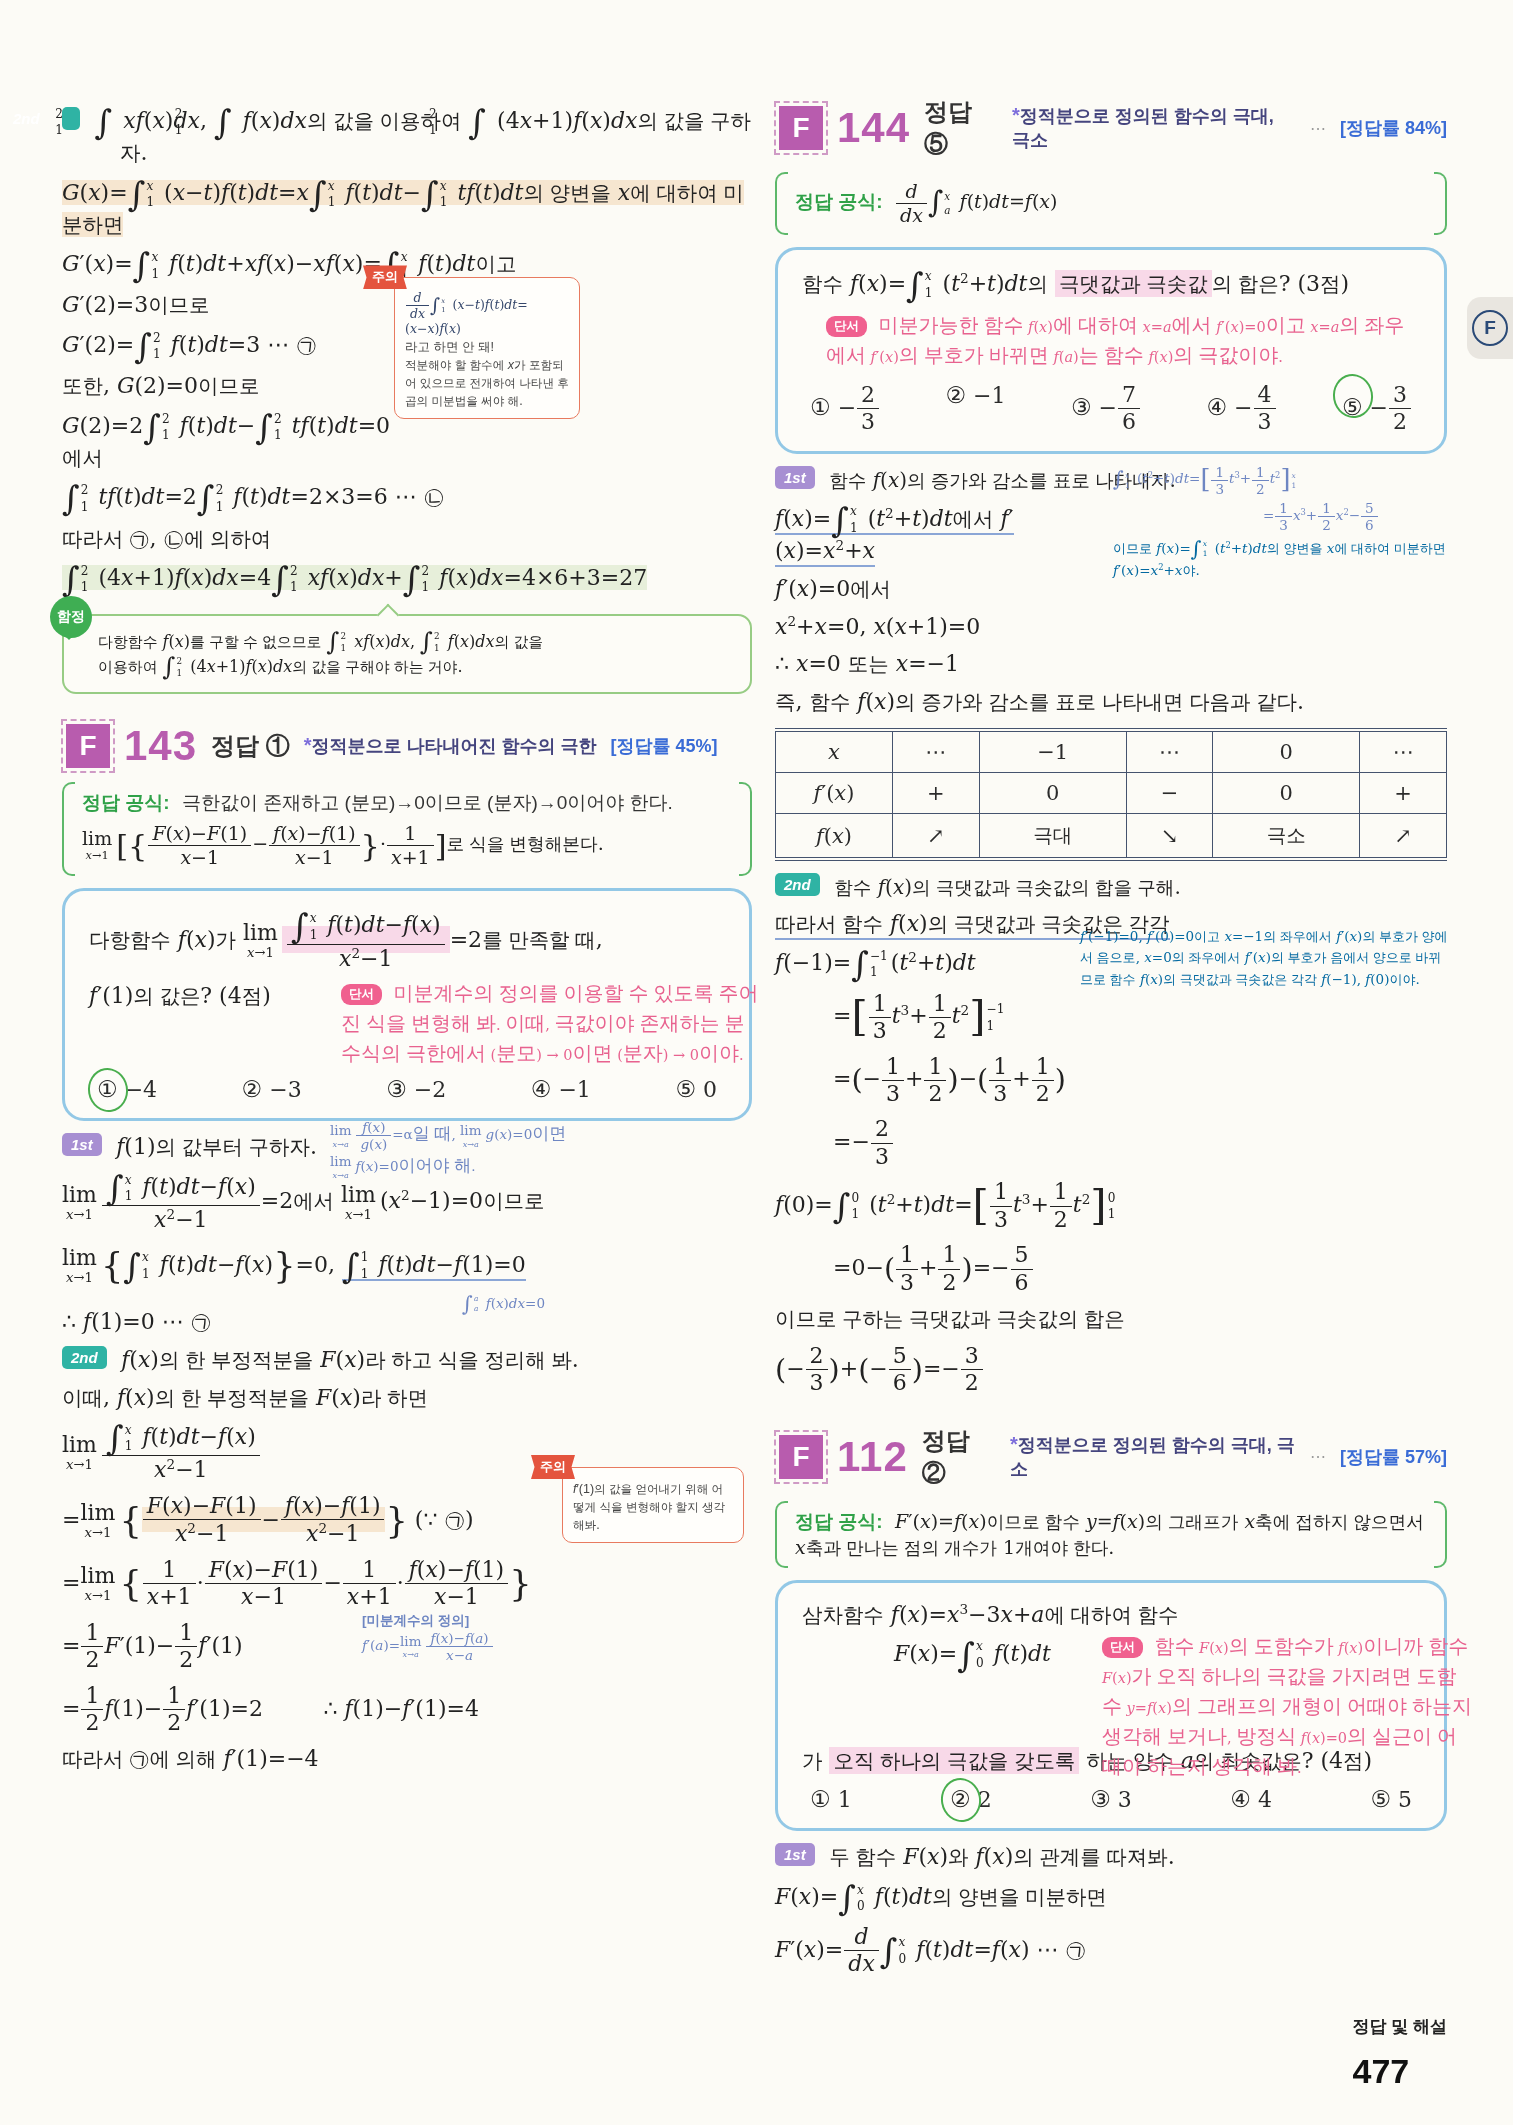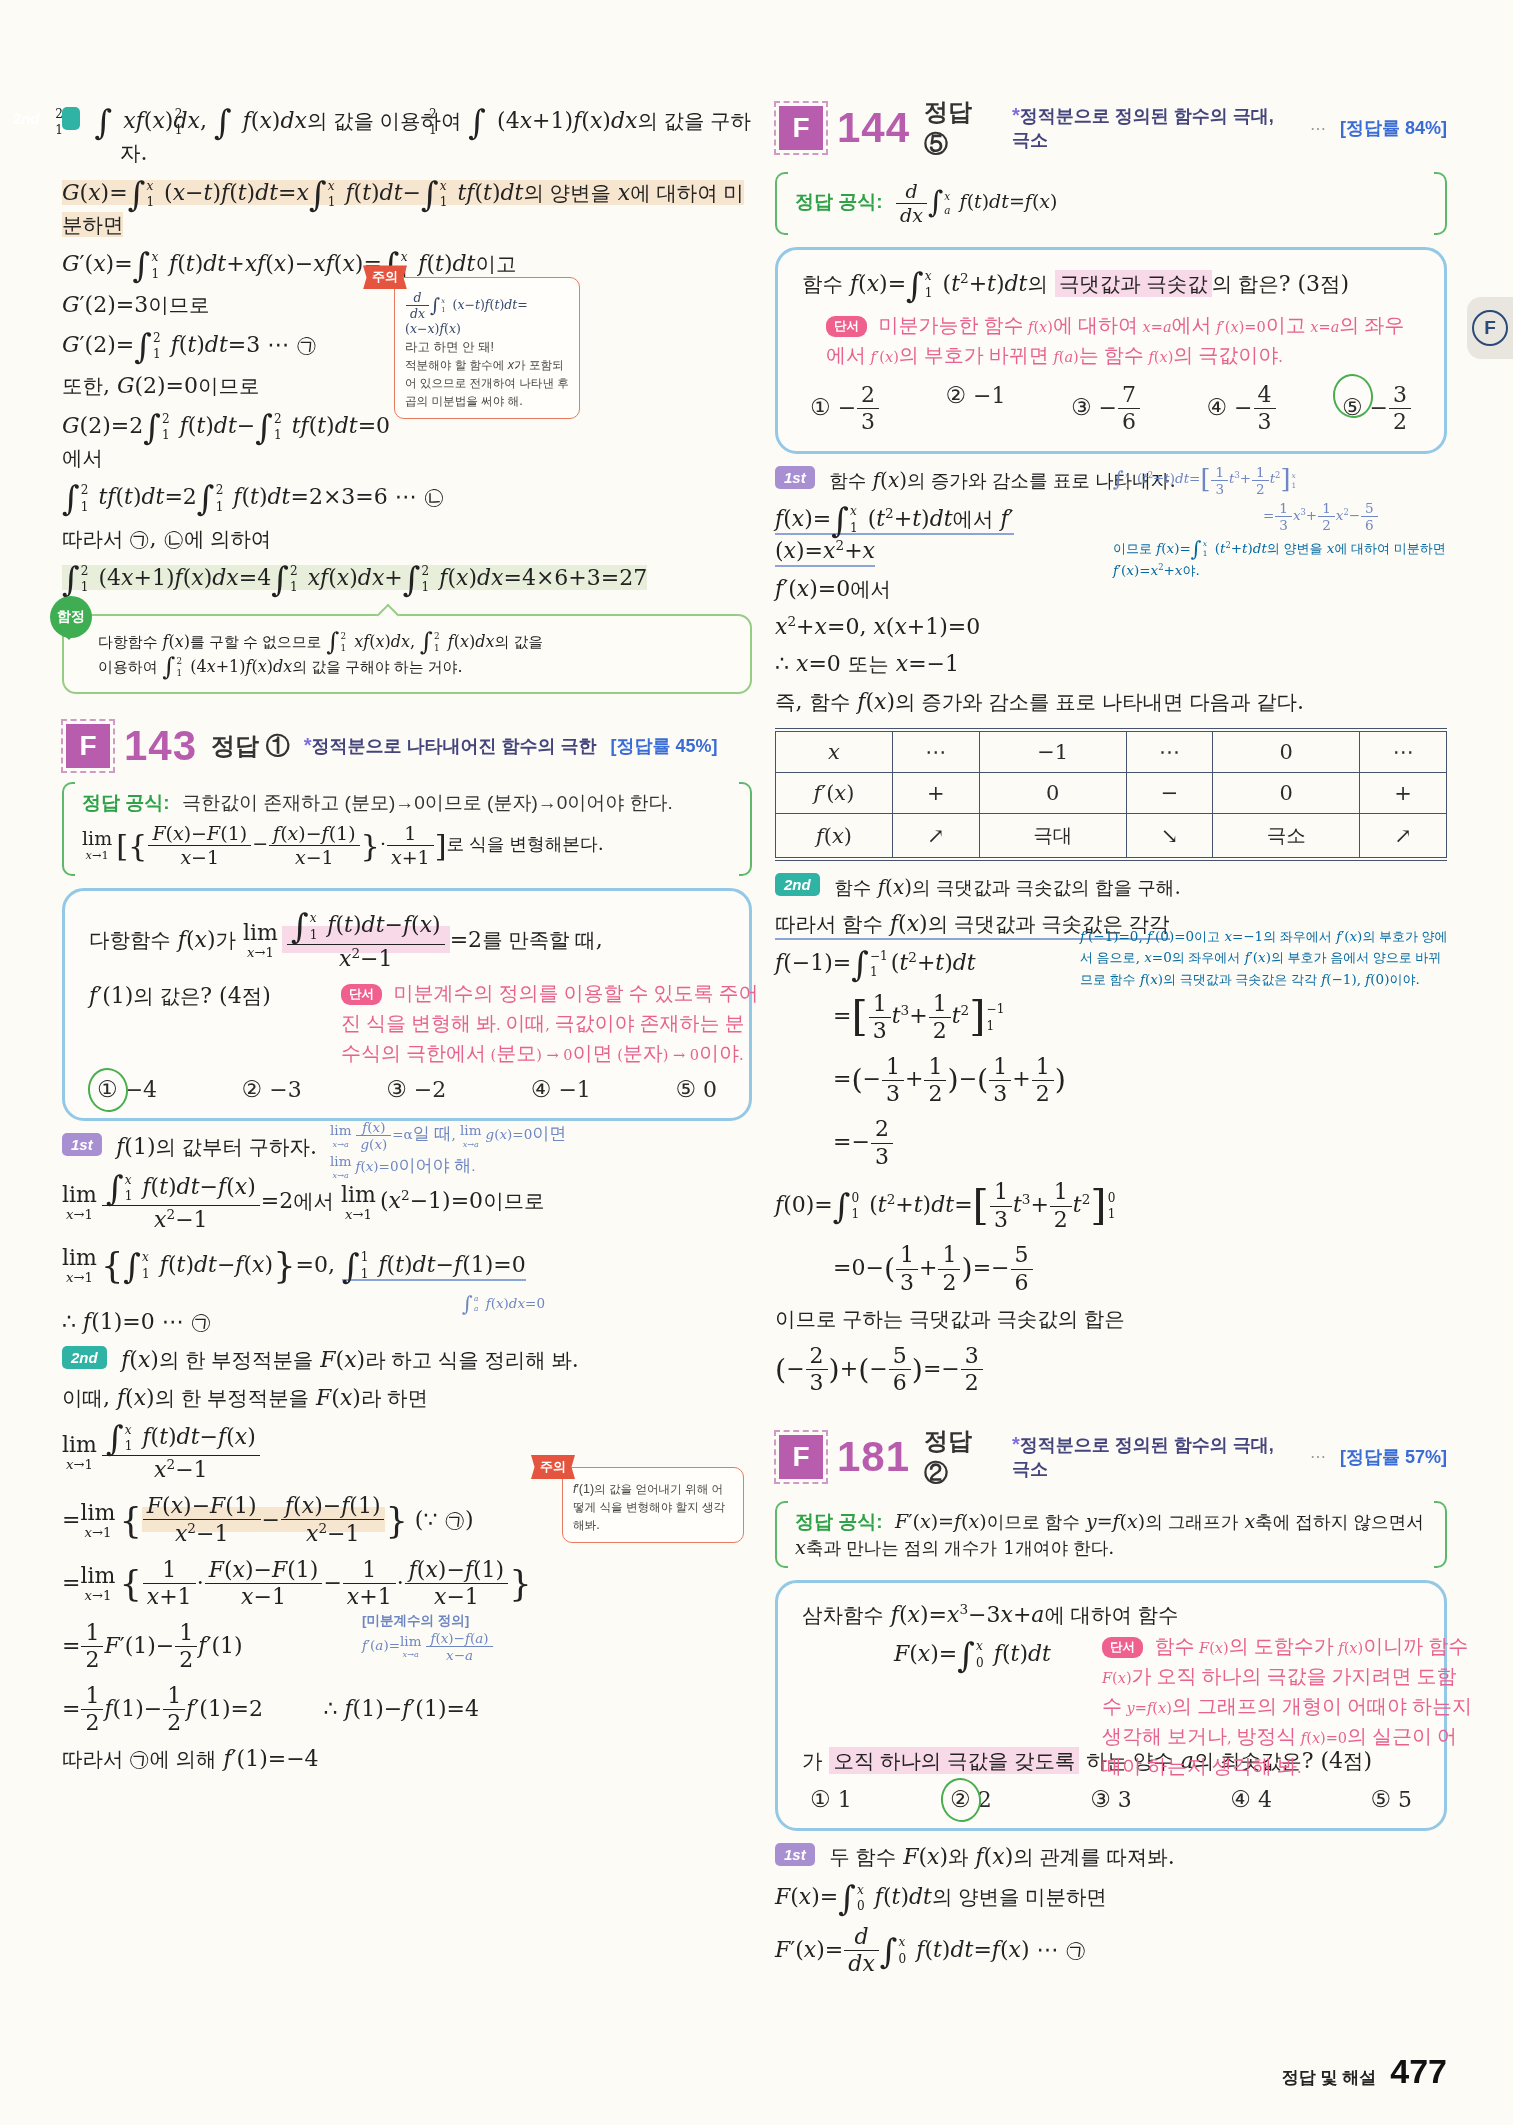--- a/index.html
+++ b/index.html
@@ -99,21 +99,21 @@
   .tbl{width:100%;border-collapse:collapse;margin:12px 0;border-top:4px double #45536e;border-bottom:4px double #45536e;}
   .tbl td{border:1.3px solid #45536e;text-align:center;padding:8px 2px;font-size:21px;
           font-family:"DejaVu Serif","Liberation Serif",serif;}
   .tbl td:first-child{width:112px;}
 
   
   .sidetab{position:absolute;right:0;top:297px;width:46px;height:62px;background:#e9e6e0;
            border-radius:14px 0 0 14px;display:flex;align-items:center;justify-content:center;}
   .circ-f{width:32px;height:32px;border:2.2px solid #2a4a77;border-radius:50%;color:#2a4a77;
           display:flex;align-items:center;justify-content:center;font:bold 19px "Liberation Sans",sans-serif;}
-  .footer{position:absolute;right:66px;bottom:34px;display:flex;align-items:baseline;gap:14px;}
+  .footer{position:absolute;right:66px;bottom:34px;display:flex;align-items:baseline;gap:14px;flex-direction:column;}
   .flabel{font:bold 17px "Liberation Sans",sans-serif;color:#222;}
   .fpage{font:bold 34px "Liberation Sans",sans-serif;color:#111;}
   .hang{padding-left:58px;text-indent:-58px;}
 </style>
 </head>
 <body>
 
 <div class="page">
 
   <div class="col col-left">
@@ -460,21 +460,21 @@
           </span> (<i>t</i><sup>2</sup>+<i>t</i>)<i>dt</i>=<span class="eb">[</span><span class="fr"><span class="fn">1</span><span class="fd">3</span></span><i>t</i><sup>3</sup>+<span class="fr"><span class="fn">1</span><span class="fd">2</span></span><i>t</i><sup>2</sup><span class="eb">]</span><span class="ilim">
             <span>0</span>
             <span>1</span>
           </span></span></div>
     <div class="mline" style="margin-left:58px"><span class="m">=0−<span class="bp">(</span><span class="fr"><span class="fn">1</span><span class="fd">3</span></span>+<span class="fr"><span class="fn">1</span><span class="fd">2</span></span><span class="bp">)</span>=−<span class="fr"><span class="fn">5</span><span class="fd">6</span></span></span></div>
     <div class="mline"><span class="m"><span class="ko">이므로 구하는 극댓값과 극솟값의 합은</span></span></div>
     <div class="mline"><span class="m"><span class="bp">(</span>−<span class="fr"><span class="fn">2</span><span class="fd">3</span></span><span class="bp">)</span>+<span class="bp">(</span>−<span class="fr"><span class="fn">5</span><span class="fd">6</span></span><span class="bp">)</span>=−<span class="fr"><span class="fn">3</span><span class="fd">2</span></span></span></div>
 
     <div class="hdr">
       <div class="ficon">F</div>
-      <span class="pnum">181</span>
+      <span class="pnum">112</span>
       <span class="pans">정답 ②</span>
       <span class="ptopic"><span class="pstar">*</span><span>정적분으로 정의된 함수의 극대, 극소</span></span>
       <span class="pdots">⋯</span>
       <span class="prate">[정답률 57%]</span>
     </div>
 
     <div class="gong">
       <span class="glabel">정답 공식:</span>
       <span class="m" style="font-size:19px"><i>F</i>′(<i>x</i>)=<i>f</i>(<i>x</i>)<span class="ko">이므로 함수</span> <i>y</i>=<i>f</i>(<i>x</i>)<span class="ko">의 그래프가</span> <i>x</i><span class="ko">축에 접하지 않으면서</span> <i>x</i><span class="ko">축과 만나는 점의 개수가</span> 1<span class="ko">개여야 한다</span>.</span>
     </div>

